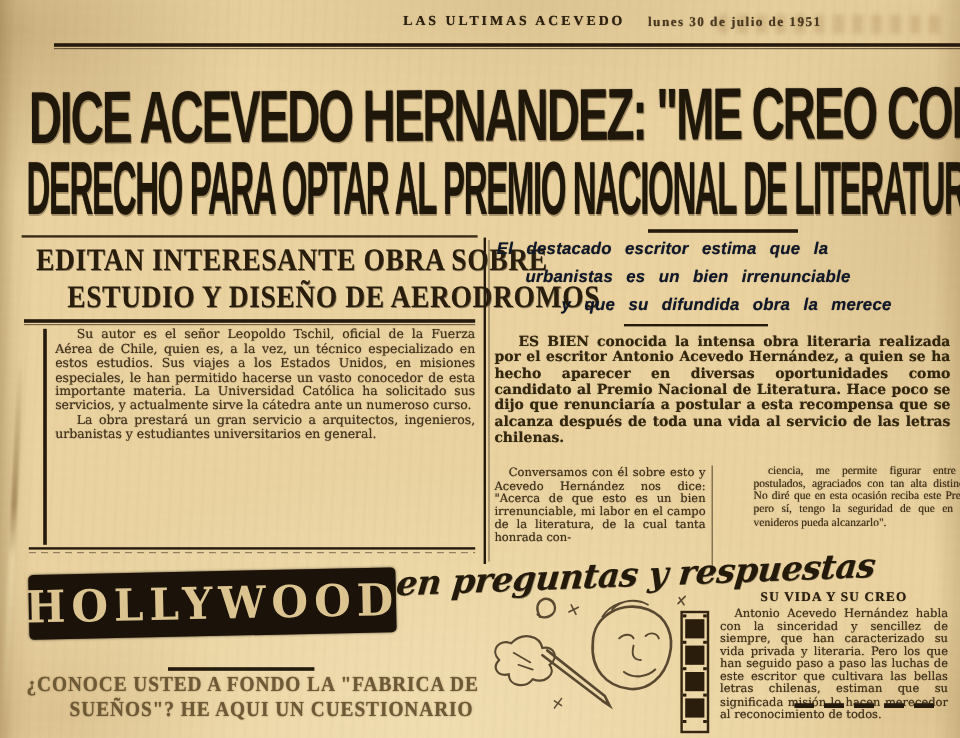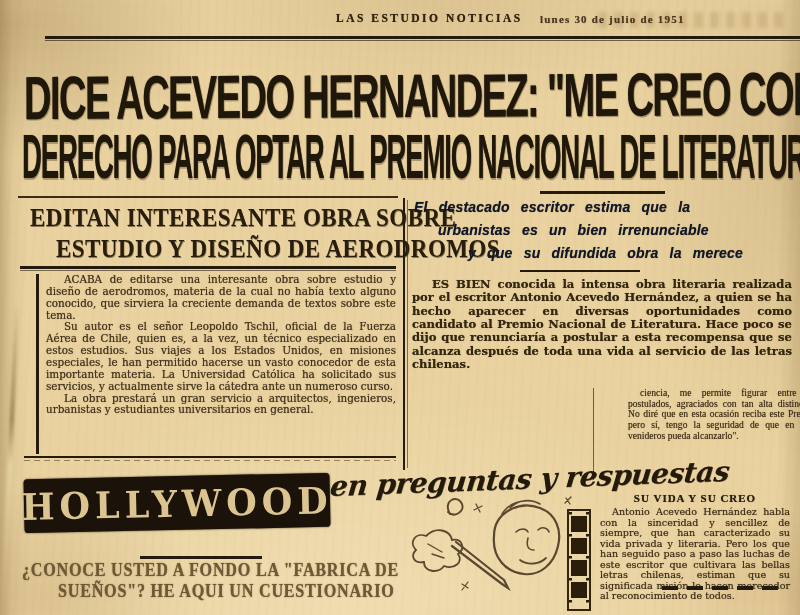--- a/index.html
+++ b/index.html
@@ -151,56 +151,58 @@
 </head>
 <body>
 
 <div class="page">
 
   <div class="texture"></div>
   <div class="grain"></div>
   <div class="crease"></div>
   <div class="ghost-marks"></div>
 
-  <div class="paper-name">LAS ESTUDIO NOTICIAS</div>
+  <div class="paper-name">LAS ULTIMAS ACEVEDO</div>
   <div class="issue-date">lunes 30 de julio de 1951</div>
   <div class="rule" style="left:45px;top:36px;width:755px;height:2.5px;"></div>
   <div class="rule soft" style="left:45px;top:40px;width:755px;height:1px;opacity:0.7;"></div>
 
   <div class="headline-line hl1">DICE ACEVEDO HERNANDEZ: "ME CREO CON</div>
   <div class="headline-line hl2">DERECHO PARA OPTAR AL PREMIO NACIONAL DE LITERATURA"</div>
 
   <div class="rule soft" style="left:18px;top:196px;width:380px;height:1.5px;"></div>
   <div class="article-title lt1">EDITAN INTERESANTE OBRA SOBRE</div>
   <div class="article-title lt2">ESTUDIO Y DISEÑO DE AERODROMOS</div>
   <div class="rule" style="left:20px;top:266px;width:376px;height:2.5px;"></div>
   <div class="rule soft" style="left:20px;top:270px;width:376px;height:1px;opacity:0.65;"></div>
   <div class="rule" style="left:36px;top:274px;width:2.5px;height:180px;"></div>
 
   <div class="left-body">
-    <p>ACABA de editarse una interesante obra sobre estudio y diseño de aerodromos, materia de la cual no había texto alguno conocido, que sirviera la creciente demanda de textos sobre este tema.</p>
     <p>Su autor es el señor Leopoldo Tschil, oficial de la Fuerza Aérea de Chile, quien es, a la vez, un técnico especializado en estos estudios. Sus viajes a los Estados Unidos, en misiones especiales, le han permitido hacerse un vasto conocedor de esta importante materia. La Universidad Católica ha solicitado sus servicios, y actualmente sirve la cátedra ante un numeroso curso.</p>
     <p>La obra prestará un gran servicio a arquitectos, ingenieros, urbanistas y estudiantes universitarios en general.</p>
   </div>
   <div class="rule" style="left:24px;top:456px;width:372px;height:2px;"></div>
   <div class="rule soft" style="left:24px;top:460px;width:372px;height:1px;opacity:0.5;background:repeating-linear-gradient(90deg,#3a2c18 0 6px,transparent 6px 10px);"></div>
 
   <div class="rule" style="left:403px;top:198px;width:1.5px;height:272px;"></div>
   <div class="rule soft" style="left:407px;top:200px;width:1px;height:268px;opacity:0.6;"></div>
 
   <div class="rule" style="left:540px;top:191px;width:125px;height:2.5px;"></div>
   <div class="deck-line dk1">El destacado escritor estima que la</div>
   <div class="deck-line dk2">urbanistas es un bien irrenunciable</div>
   <div class="deck-line dk3">y que su difundida obra la merece</div>
   <div class="rule" style="left:520px;top:270px;width:120px;height:2px;"></div>
 
   <div class="lead-par">
     <p>ES BIEN conocida la intensa obra literaria realizada por el escritor Antonio Acevedo Hernández, a quien se ha hecho aparecer en diversas oportunidades como candidato al Premio Nacional de Literatura. Hace poco se dijo que renunciaría a postular a esta recompensa que se alcanza después de toda una vida al servicio de las letras chilenas.</p>
   </div>
 
+  <div class="subcol subcol-left">
+    <p>Conversamos con él sobre esto y Acevedo Hernández nos dice: "Acerca de que esto es un bien irrenunciable, mi labor en el campo de la literatura, de la cual tanta honrada con-</p>
+  </div>
   <div class="rule soft" style="left:593px;top:388px;width:1px;height:92px;opacity:0.7;"></div>
   <div class="subcol subcol-right">
     <p>ciencia, me permite figurar entre los postulados, agraciados con tan alta distinción. No diré que en esta ocasión reciba este Premio, pero sí, tengo la seguridad de que en años venideros pueda alcanzarlo".</p>
   </div>
 
   <div class="subsection-title">SU VIDA Y SU CREO</div>
   <div class="subsection-body">
     <p>Antonio Acevedo Hernández habla con la sinceridad y sencillez de siempre, que han caracterizado su vida privada y literaria. Pero los que han seguido paso a paso las luchas de este escritor que cultivara las bellas letras chilenas, estiman que su significada misión lo hacen merecedor al reconocimiento de todos.</p>
   </div>
   <div class="end-dashes"></div>

